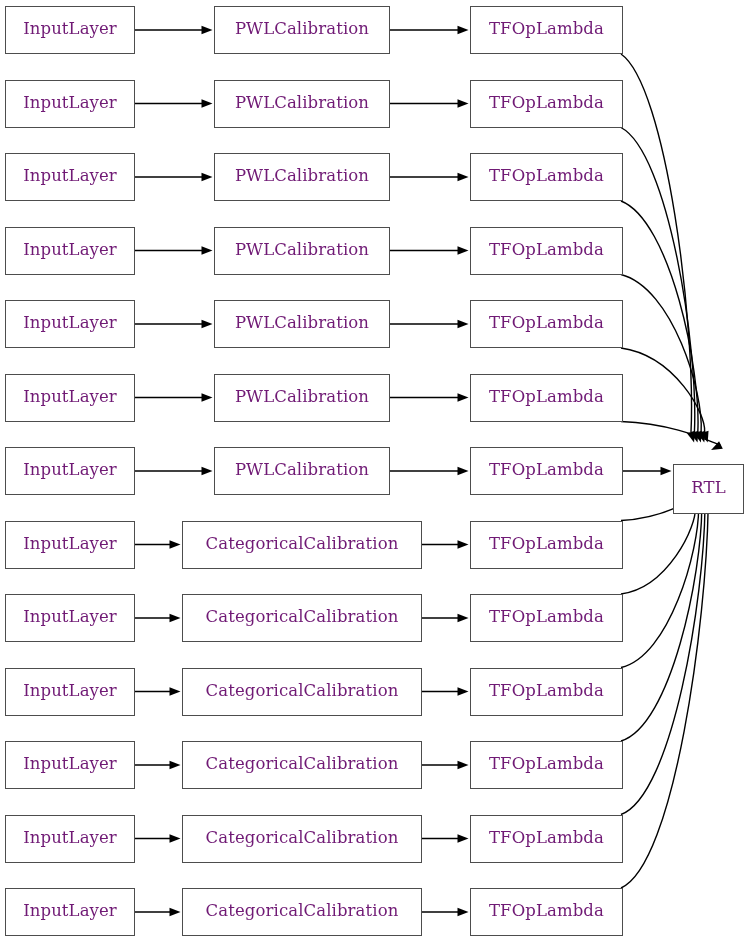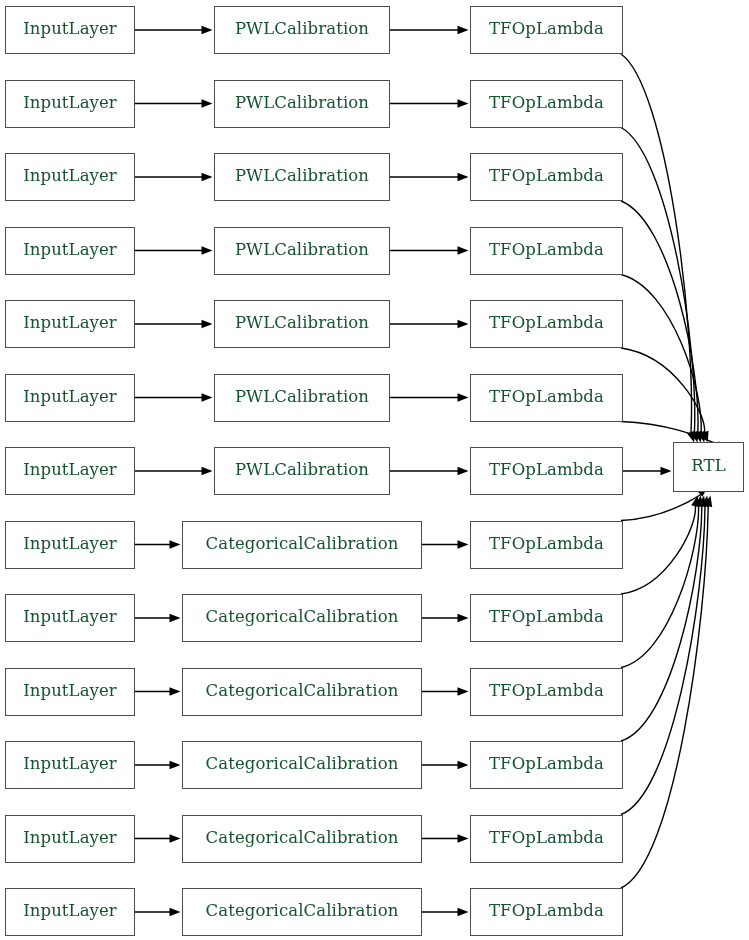--- a/index.html
+++ b/index.html
@@ -29,21 +29,21 @@
   .node {
     position: absolute;
     box-sizing: border-box;
     background: #ffffff;
     border: 1.4px solid #4d4d4d;
     display: flex;
     align-items: center;
     justify-content: center;
     font-size: 16.5px;
     line-height: 1;
-    color: #14532d;
+    color: #701a75;
     letter-spacing: 0.1px;
     white-space: nowrap;
   }
   .node-label {
     display: block;
     padding-bottom: 1px;
   }
   .node-rtl {
     font-size: 16.5px;
   }
@@ -126,21 +126,21 @@
       <path d="M 621 814.5 C 672.8 795.4, 704.2 597.6, 705.0 506.0" fill="none" stroke="#000000" stroke-width="1.4"></path>
       <polygon points="707.30,495.50 709.04,507.15 700.83,505.34" fill="#000000"></polygon>
       <line x1="135" y1="912" x2="171" y2="912" stroke="#000000" stroke-width="1.5"></line>
       <polygon points="180.50,912.00 169.50,916.20 169.50,907.80" fill="#000000"></polygon>
       <line x1="422" y1="912" x2="459" y2="912" stroke="#000000" stroke-width="1.5"></line>
       <polygon points="468.50,912.00 457.50,916.20 457.50,907.80" fill="#000000"></polygon>
       <path d="M 621 888 C 674.7 864.5, 706.5 621.1, 708.2 506.0" fill="none" stroke="#000000" stroke-width="1.4"></path>
       <polygon points="710.50,495.50 712.24,507.15 704.03,505.34" fill="#000000"></polygon>
     </svg>
   <div id="node-layer">
-      <div class="node node-rtl" style="left: 673px; top: 442px; width: 71px; height: 50px; text-align: center;">
+      <div class="node node-rtl" style="left: 673px; top: 464px; width: 71px; height: 50px; text-align: center;">
         <span class="node-label">RTL</span>
       </div>
       <div class="node" style="left: 5px; top: 6px; width: 130px; height: 48px;">
         <span class="node-label">InputLayer</span>
       </div>
       <div class="node" style="left: 214px; top: 6px; width: 176px; height: 48px;">
         <span class="node-label">PWLCalibration</span>
       </div>
       <div class="node" style="left: 470px; top: 6px; width: 153px; height: 48px;">
         <span class="node-label">TFOpLambda</span>

